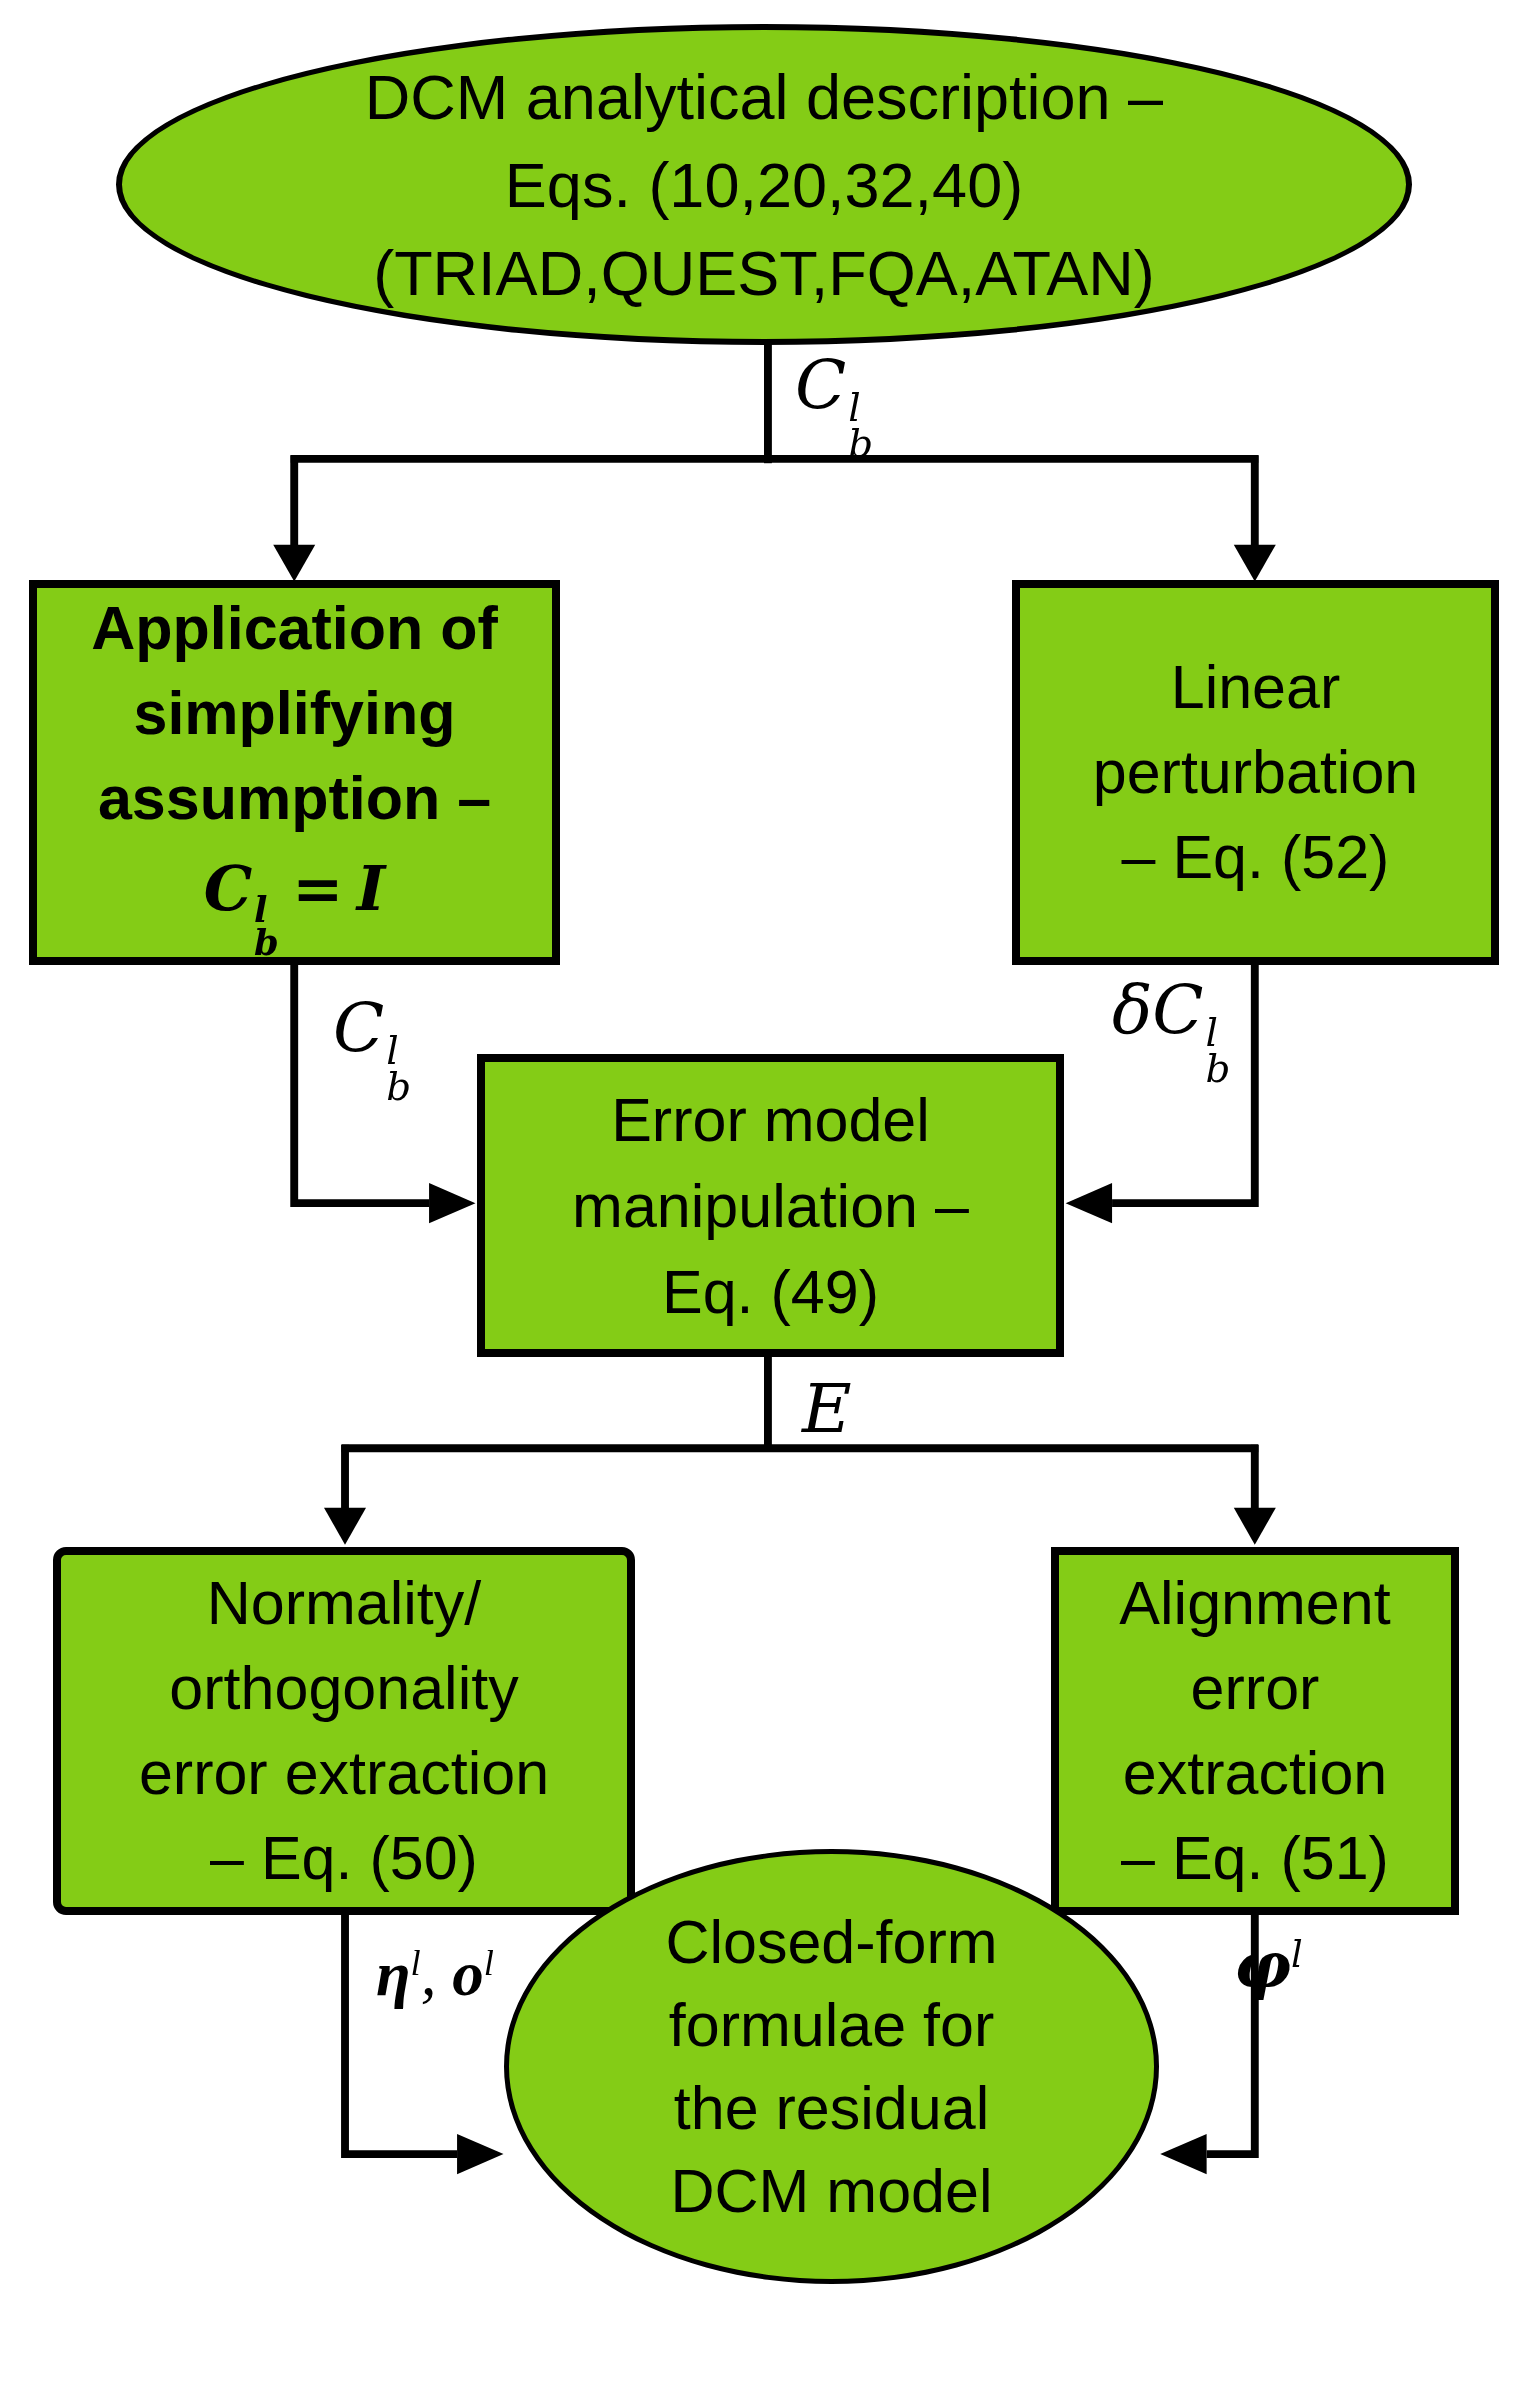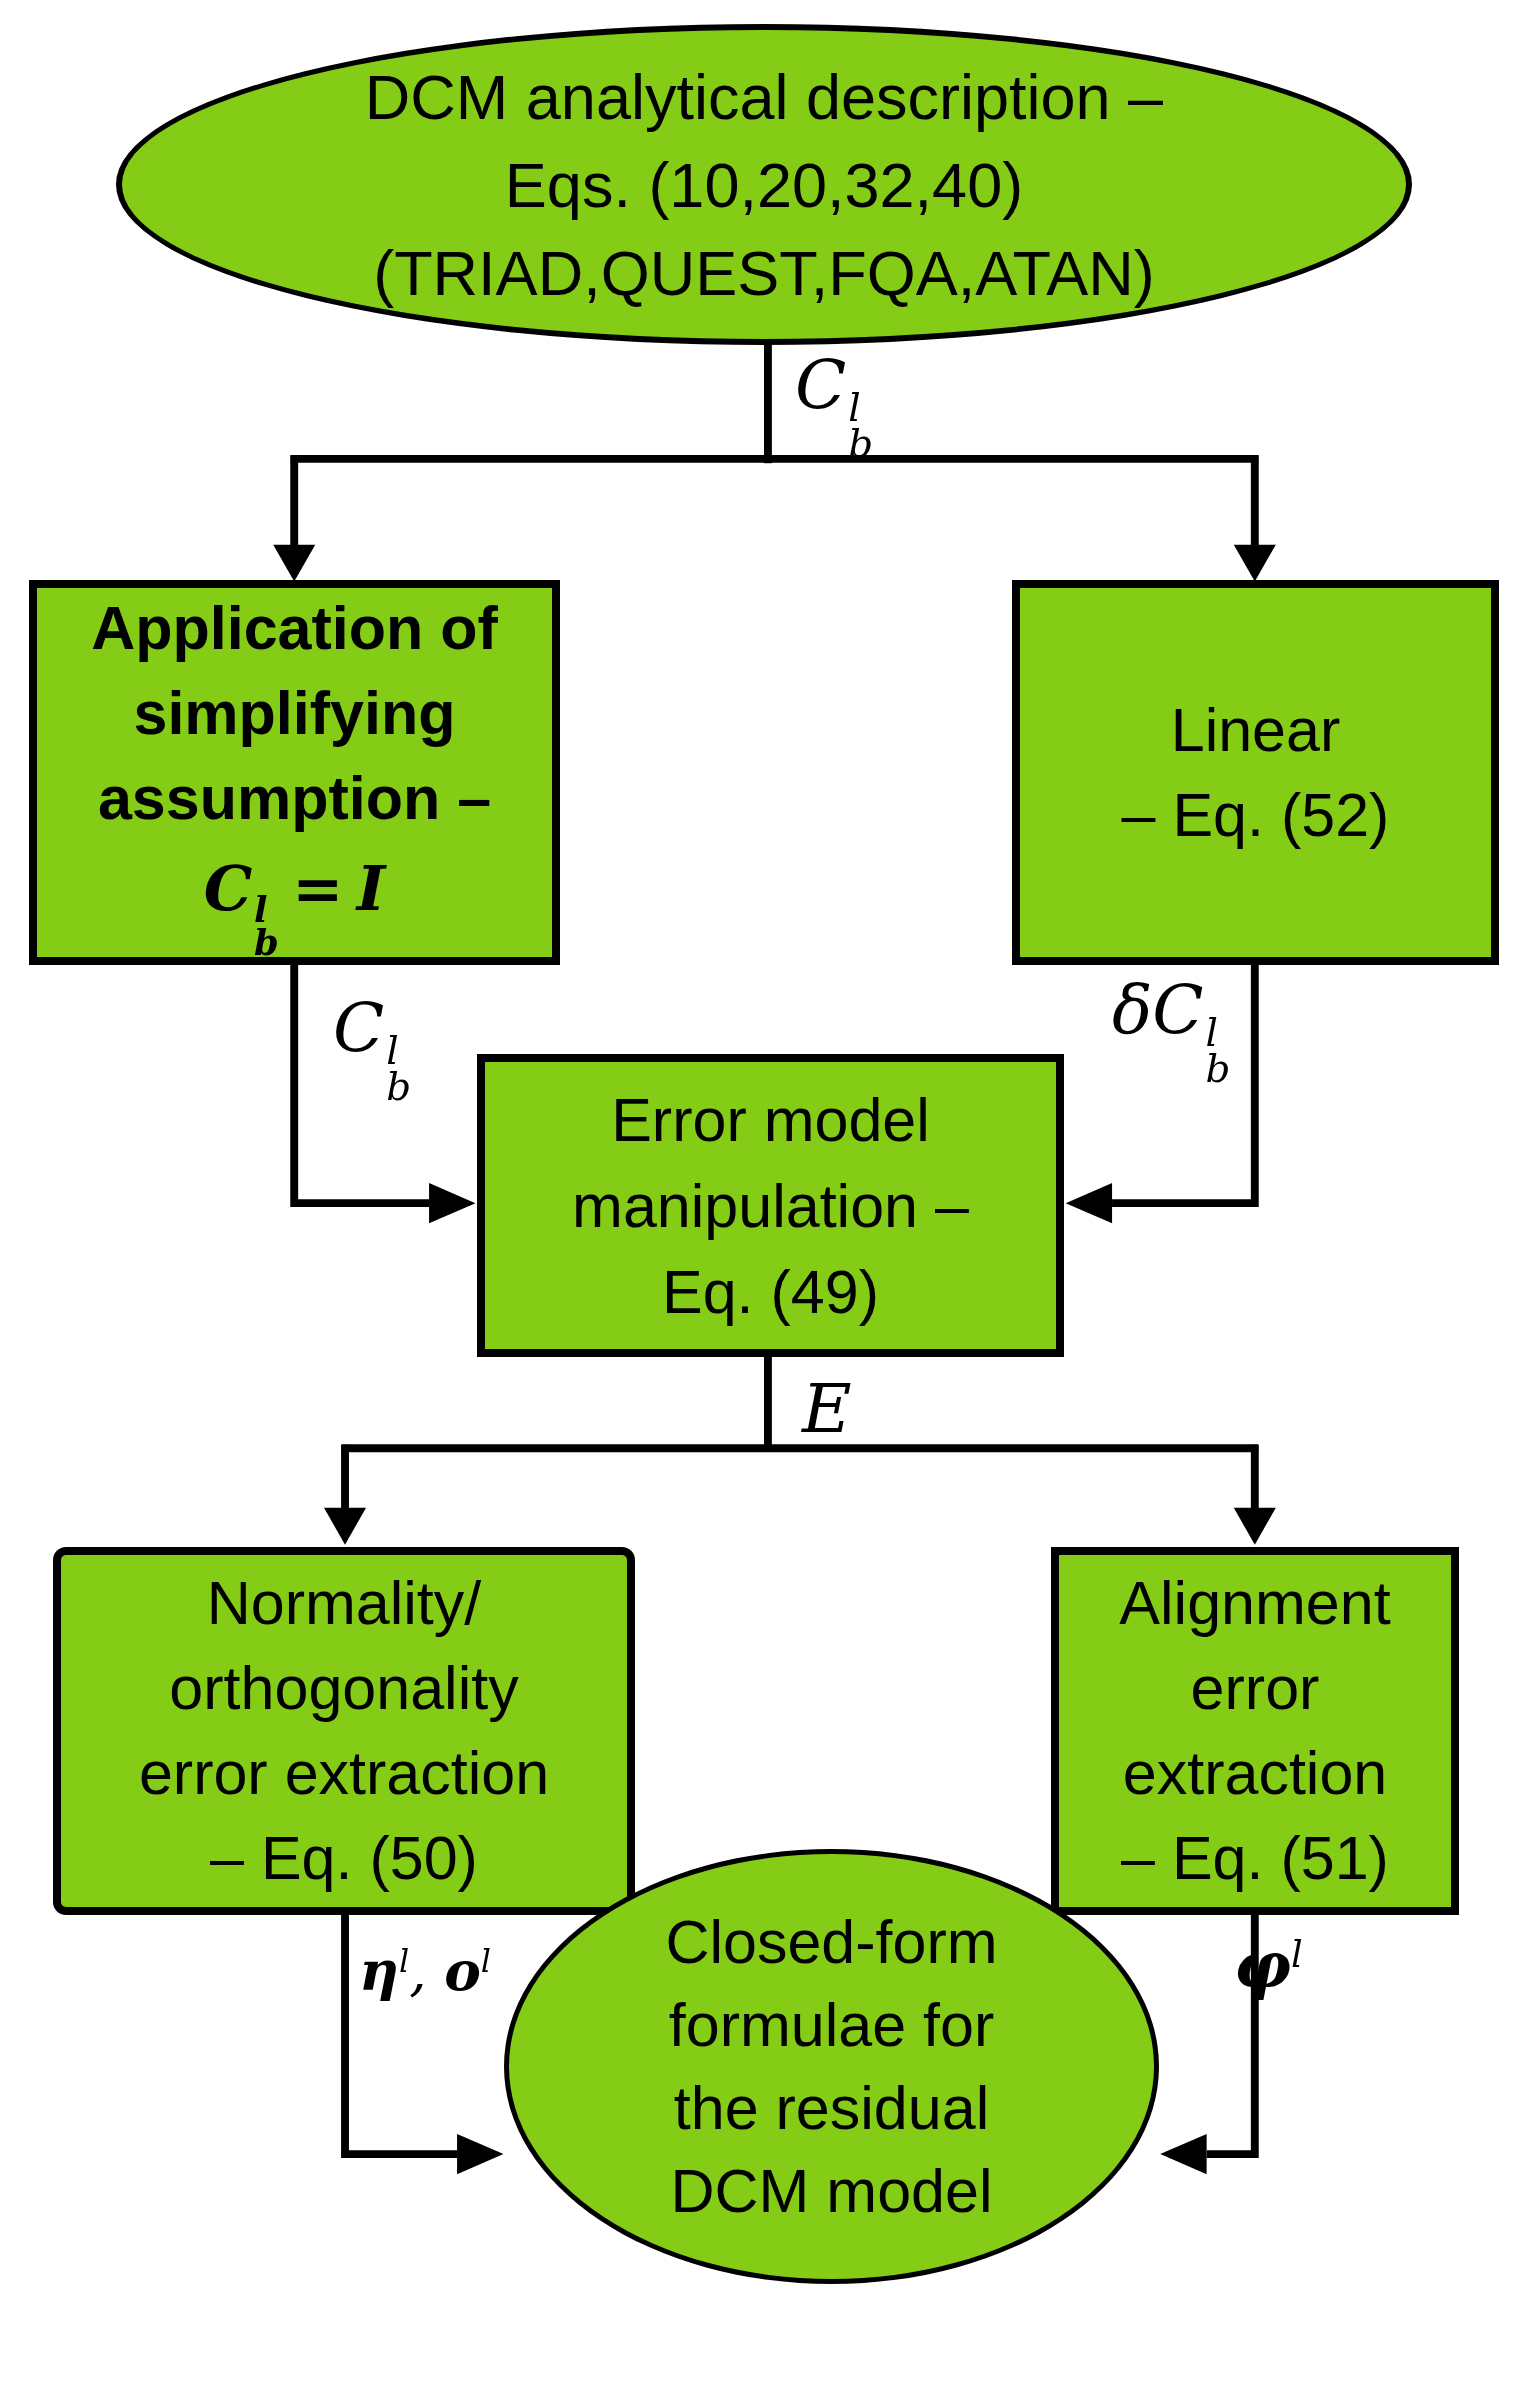--- a/index.html
+++ b/index.html
@@ -31,21 +31,21 @@
   .ms .t,.ms .b{display:block;}
   .sup{font-size:0.58em;vertical-align:0.55em;}
   .bold{font-weight:bold;}
   .mathline{display:block;margin-top:5.3px;}
   .mathline .op{margin:0 0.22em;}
 
   .lbl-cbl-top{left:795px;top:352px;}
   .lbl-cbl-mid{left:333px;top:995px;}
   .lbl-delta{left:1112px;top:977px;}
   .lbl-e{left:802px;top:1375px;font-size:68px;}
-  .lbl-eta{left:359px;top:1943px;font-size:55px;}
+  .lbl-eta{left:376px;top:1943px;font-size:63px;font-family:Liberation Serif, serif;}
   .lbl-phi{left:1234px;top:1934px;font-size:63px;}
 </style>
 </head>
 <body>
 
 <div id="canvas">
 
   <svg class="wires" viewBox="0 0 1737 2742">
     <path d="M877,391 V529"></path>
     <path d="M332,524 H1437"></path>
@@ -85,20 +85,21 @@
     <span class="ln math mathline">
       <span>C</span><span class="ms">
           <span class="t">l</span>
           <span class="b">b</span>
         </span><span class="op">=</span><span>I</span>
     </span>
   </div>
 
   <div class="node rect b-linear">
     <span class="ln">Linear</span>
+    <span class="ln">perturbation</span>
     <span class="ln">– Eq. (52)</span>
   </div>
 
   <div class="node rect b-error">
     <span class="ln">Error model</span>
     <span class="ln">manipulation –</span>
     <span class="ln">Eq. (49)</span>
   </div>
 
   <div class="node rect b-norm">

